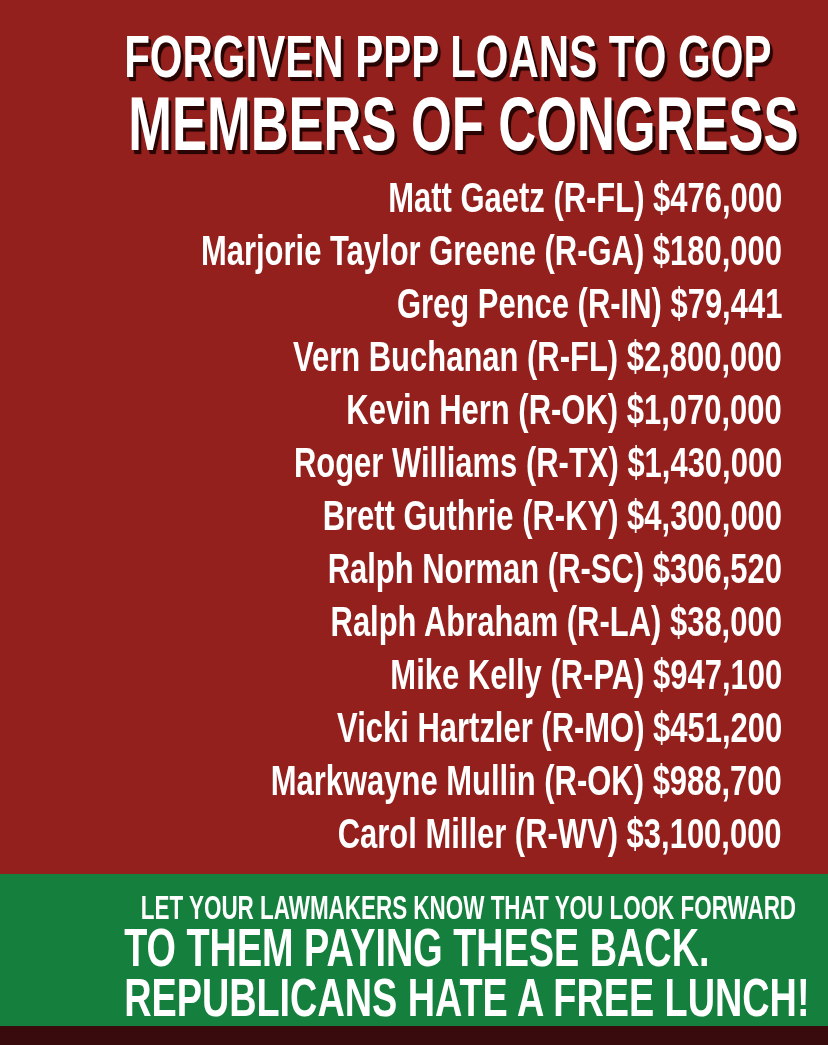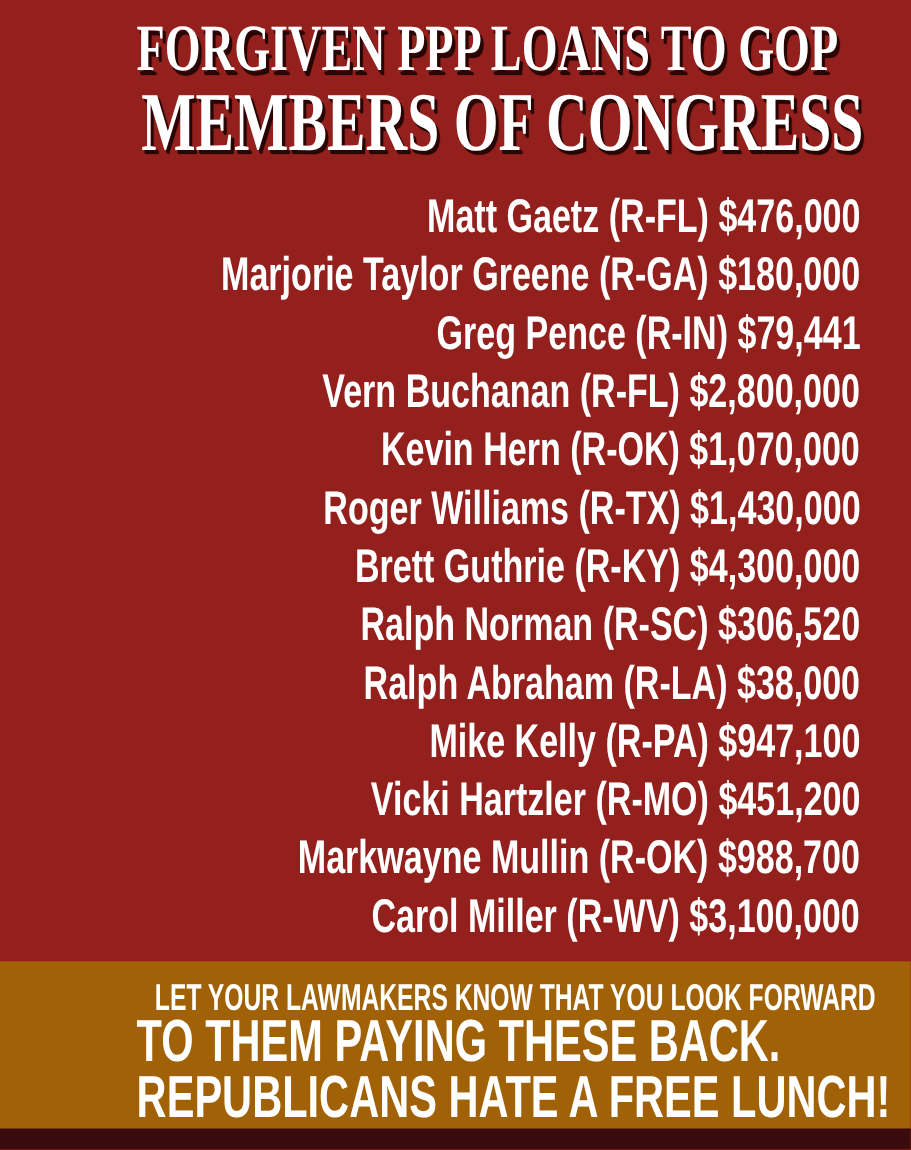--- a/index.html
+++ b/index.html
@@ -4,21 +4,21 @@
 <style>
   html, body { margin: 0; padding: 0; }
   body {
     width: 828px; height: 1045px; overflow: hidden;
     background: #93201c;
     font-family: "Liberation Sans", "DejaVu Sans", sans-serif;
     color: #ffffff;
     position: relative;
   }
   .header {
-    position: absolute; left: 0; top: 0; width: 828px; height: 170px; font-family: Liberation Serif, serif;
+    position: absolute; left: 0; top: 12px; width: 828px; height: 170px;
   }
   .title-line {
     position: absolute; left: 0; width: 828px; text-align: center;
     font-weight: bold; white-space: nowrap;
     text-shadow: 3px 3px 0 #2a0503, 4px 4px 1px #1a0302;
     transform-origin: center top;
   }
   .title-1 { top: 10px; font-size: 60px; transform: scaleX(0.70); letter-spacing: 0px; }
   .title-2 { top: 68px; font-size: 76px; transform: scaleX(0.69); }
 
@@ -28,21 +28,21 @@
   .row {
     position: absolute; right: 46px; height: 54px; white-space: nowrap;
     font-weight: bold; font-size: 43px; line-height: 54px;
     transform: scaleX(0.72); transform-origin: right center;
     text-align: right;
   }
   .row span { display: inline; }
 
   .footer {
     position: absolute; left: 0; top: 874px; width: 828px; height: 152px;
-    background: #a16207;
+    background: #15803d;
   }
   .footer-bottom {
     position: absolute; left: 0; top: 1026px; width: 828px; height: 19px;
     background: #3a0b0c;
   }
   .foot-line {
     position: absolute; left: 0; width: 828px; text-align: center;
     font-weight: bold; white-space: nowrap; transform-origin: center top;
   }
   .foot-1 { top: 14px; font-size: 34px; transform: scaleX(0.66); }

